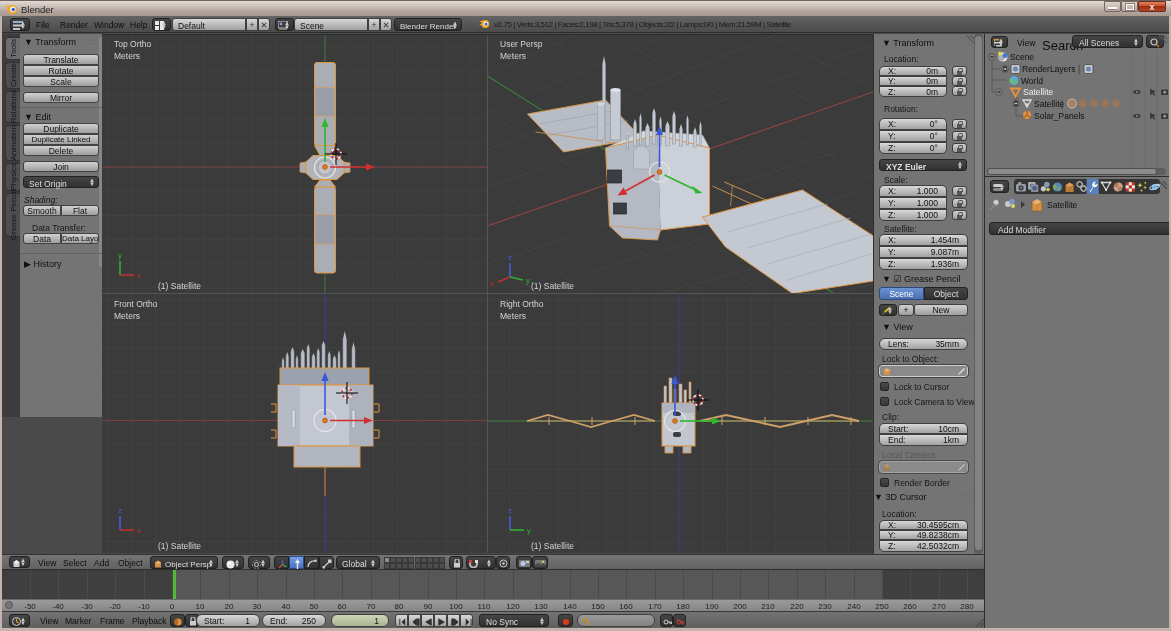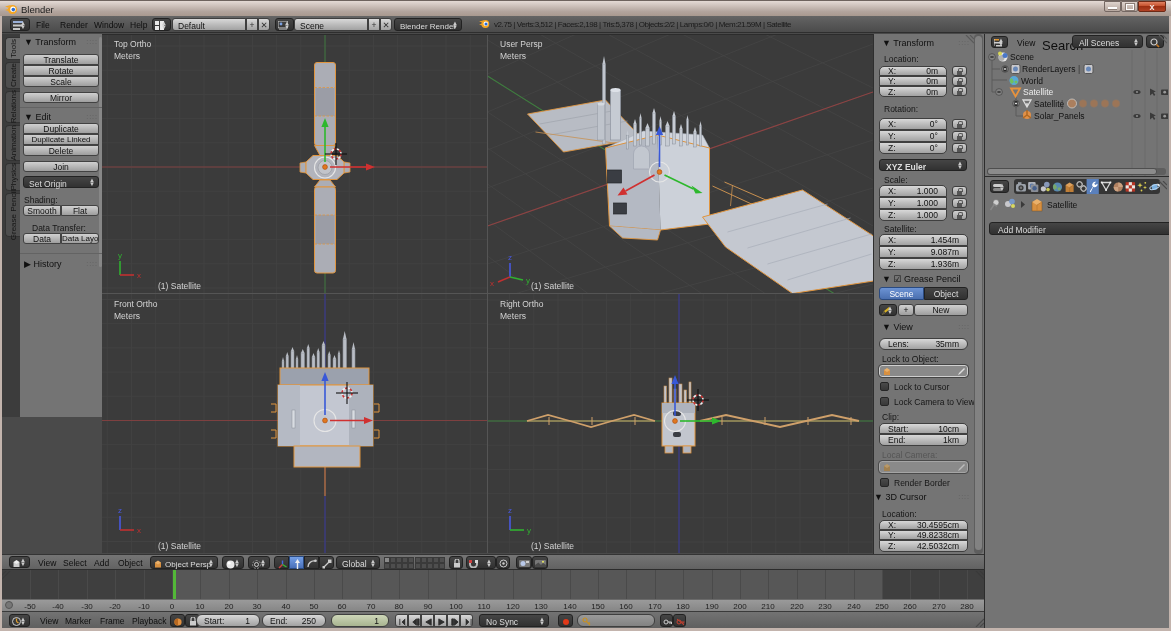--- a/index.html
+++ b/index.html
@@ -140,21 +140,21 @@
       <span class="hdr" style="left:4px;top:78px;">▼ Edit</span>
       <span class="grip" style="top:79px;">::::</span>
  <div class="btn" style="left:3px;top:89px;width:76px;height:11px;border-radius:3px 3px 0 0;">Duplicate</div>
  <div class="btn" style="left:3px;top:100px;width:76px;height:11px;border-radius:0;font-size:8px;">Duplicate Linked</div>
  <div class="btn" style="left:3px;top:111px;width:76px;height:11px;border-radius:0 0 3px 3px;">Delete</div>
  <div class="btn" style="left:3px;top:127px;width:76px;height:11px;">Join</div>
  <div class="drop" style="left:3px;top:142px;width:76px;height:12px;">
         <span class="abs" style="left:5px;top:2px;">Set Origin</span>
         <div class="updn">▲<br>▼</div>
       </div>
- <span class="lbl" style="left:4px;top:161px;">Shading:</span>
+ <span class="lbl" style="left:4px;top:161px;font-style:italic;">Shading:</span>
  <div class="btn" style="left:3px;top:171px;width:38px;height:11px;border-radius:3px 0 0 3px;">Smooth</div>
  <div class="btn" style="left:41px;top:171px;width:38px;height:11px;border-radius:0 3px 3px 0;">Flat</div>
  <span class="lbl" style="left:4px;top:189px;padding-left:8px;">Data Transfer:</span>
  <div class="btn" style="left:3px;top:199px;width:38px;height:11px;border-radius:3px 0 0 3px;">Data</div>
  <div class="btn" style="left:41px;top:199px;width:38px;height:11px;border-radius:0 3px 3px 0;font-size:8px;">Data Layo</div>
  <div class="abs" style="left:0;top:219px;width:82px;height:1px;background:#636363;"></div>
       <span class="hdr" style="left:4px;top:225px;">▶ History</span>
       <span class="grip" style="top:226px;">::::</span>
 </div>
 <div id="viewport">

